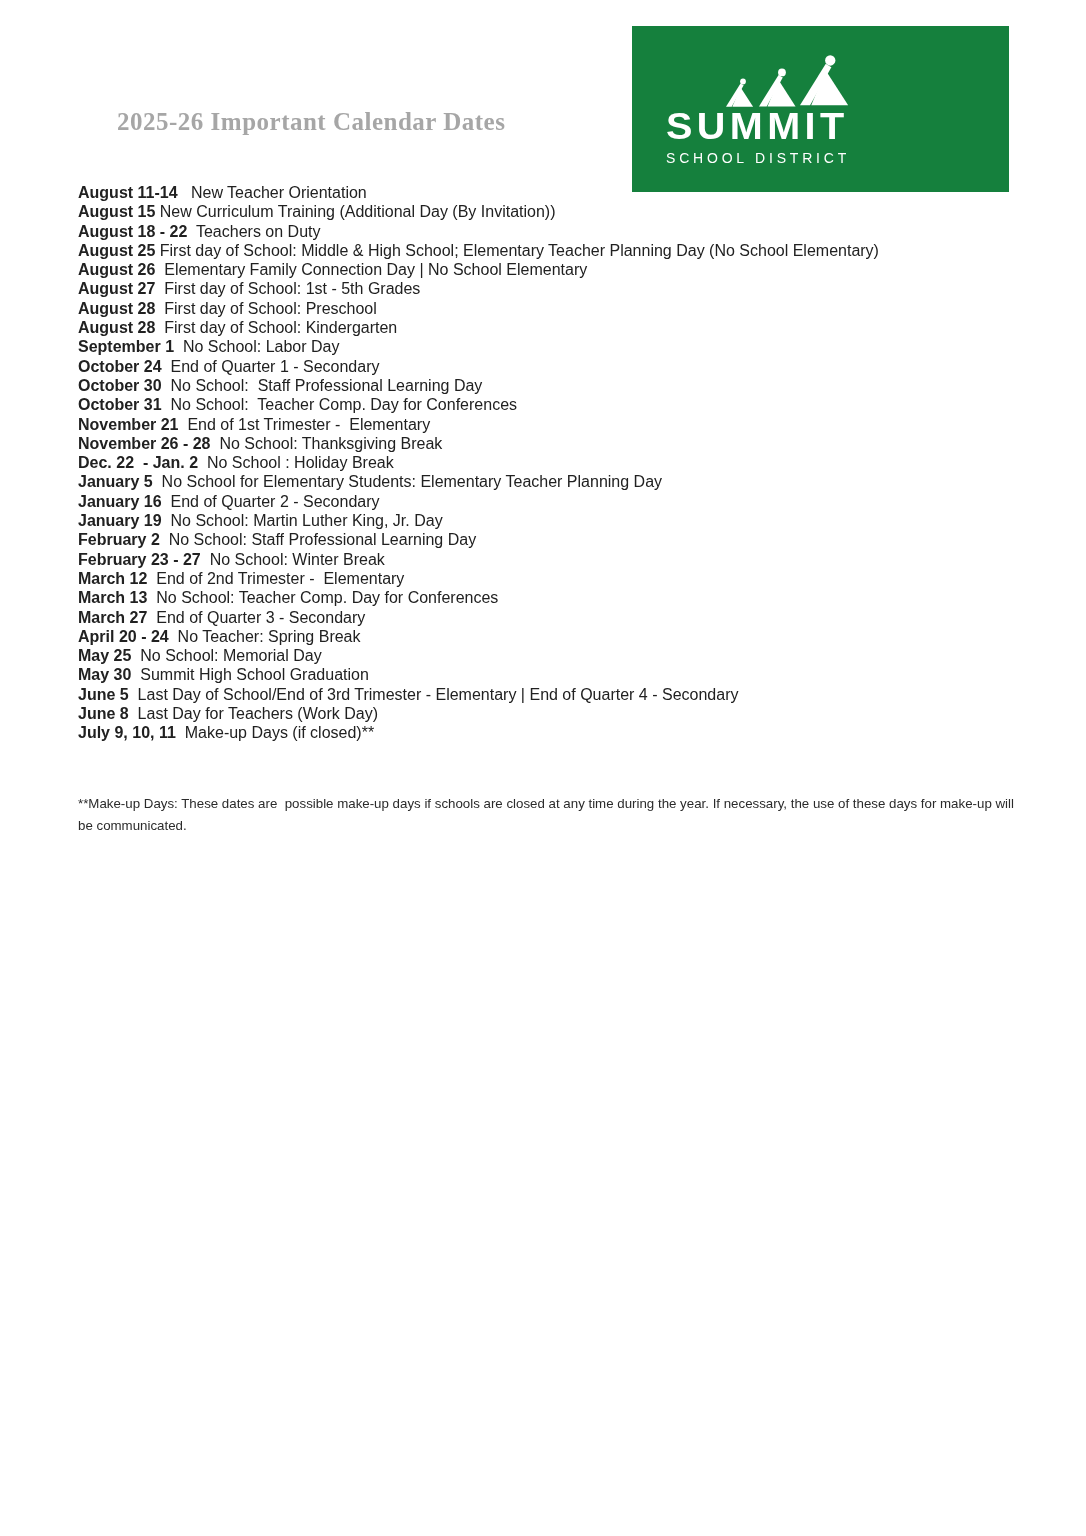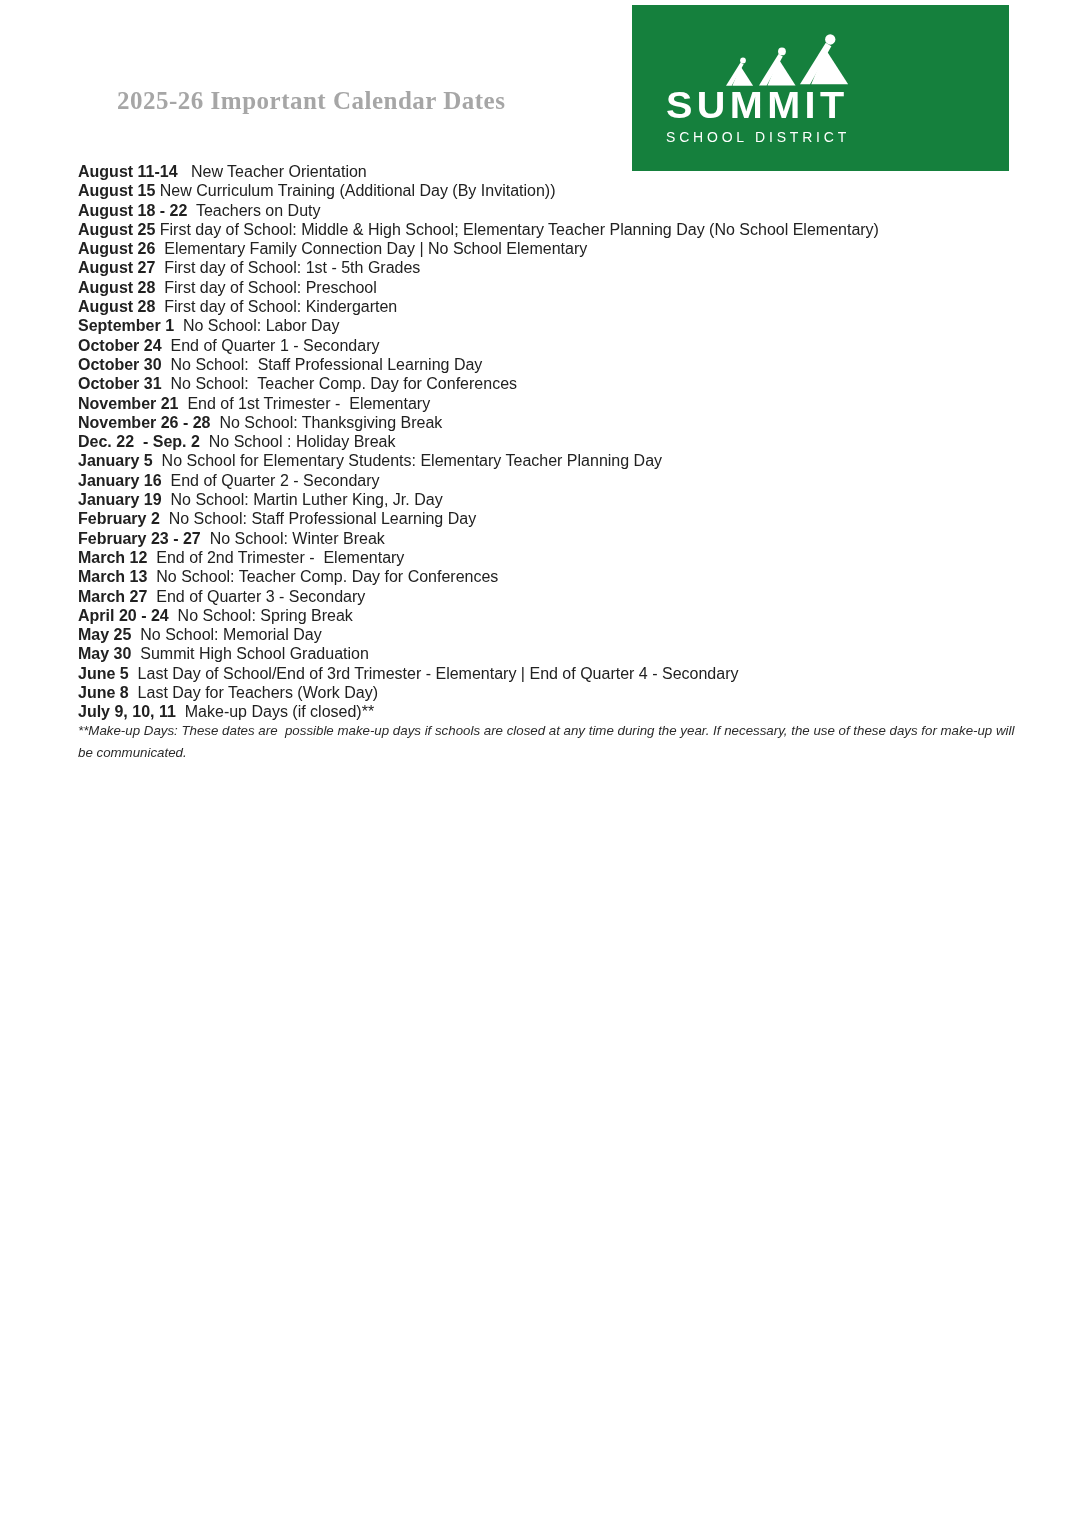--- a/index.html
+++ b/index.html
@@ -4,20 +4,21 @@
 <style>
   * { margin: 0; padding: 0; box-sizing: border-box; }
   html, body { background: #ffffff; }
   .page {
     position: relative;
     width: 1086px;
     height: 1130px;
     background: #ffffff;
     font-family: "Liberation Sans", "DejaVu Sans", sans-serif;
     overflow: hidden;
+    margin-top: 21px;
   }
 
   
   .title {
     position: absolute;
     left: 117px;
     top: 86px;
     font-family: "Liberation Serif", "DejaVu Serif", serif;
     font-weight: 700;
     font-size: 25px;
@@ -83,24 +84,23 @@
     line-height: 19.3px;
     white-space: pre-wrap;
   }
   .row .date { font-weight: 700; }
   .row .desc { font-weight: 400; }
 
   
   .footnote {
     position: absolute;
     left: 78px;
-    top: 720px;
+    top: 772px;
     width: 940px;
     font-size: 13.3px;
-    font-style: italic;
     line-height: 22px;
     color: #2b2b2b;
     white-space: pre-wrap;
   }
 </style>
 </head>
 <body>
 
 <div class="page">
 
@@ -149,39 +149,39 @@
       <div class="row"><strong class="date">October 24</strong><span class="desc">  End of Quarter 1 - Secondary</span></div>
 
       <div class="row"><strong class="date">October 30</strong><span class="desc">  No School:  Staff Professional Learning Day</span></div>
 
       <div class="row"><strong class="date">October 31</strong><span class="desc">  No School:  Teacher Comp. Day for Conferences</span></div>
 
       <div class="row"><strong class="date">November 21</strong><span class="desc">  End of 1st Trimester -  Elementary</span></div>
 
       <div class="row"><strong class="date">November 26 - 28</strong><span class="desc">  No School: Thanksgiving Break</span></div>
 
-      <div class="row"><strong class="date">Dec. 22  - Sep. 2</strong><span class="desc">  No School : Holiday Break</span></div>
+      <div class="row"><strong class="date">Dec. 22  - Jan. 2</strong><span class="desc">  No School : Holiday Break</span></div>
 
       <div class="row"><strong class="date">January 5</strong><span class="desc">  No School for Elementary Students: Elementary Teacher Planning Day</span></div>
 
       <div class="row"><strong class="date">January 16</strong><span class="desc">  End of Quarter 2 - Secondary</span></div>
 
       <div class="row"><strong class="date">January 19</strong><span class="desc">  No School: Martin Luther King, Jr. Day</span></div>
 
       <div class="row"><strong class="date">February 2</strong><span class="desc">  No School: Staff Professional Learning Day</span></div>
 
       <div class="row"><strong class="date">February 23 - 27</strong><span class="desc">  No School: Winter Break</span></div>
 
       <div class="row"><strong class="date">March 12</strong><span class="desc">  End of 2nd Trimester -  Elementary</span></div>
 
       <div class="row"><strong class="date">March 13</strong><span class="desc">  No School: Teacher Comp. Day for Conferences</span></div>
 
       <div class="row"><strong class="date">March 27</strong><span class="desc">  End of Quarter 3 - Secondary</span></div>
 
-      <div class="row"><strong class="date">April 20 - 24</strong><span class="desc">  No School: Spring Break</span></div>
+      <div class="row"><strong class="date">April 20 - 24</strong><span class="desc">  No Teacher: Spring Break</span></div>
 
       <div class="row"><strong class="date">May 25</strong><span class="desc">  No School: Memorial Day</span></div>
 
       <div class="row"><strong class="date">May 30</strong><span class="desc">  Summit High School Graduation</span></div>
 
       <div class="row"><strong class="date">June 5</strong><span class="desc">  Last Day of School/End of 3rd Trimester - Elementary | End of Quarter 4 - Secondary</span></div>
 
       <div class="row"><strong class="date">June 8</strong><span class="desc">  Last Day for Teachers (Work Day)</span></div>
 
       <div class="row"><strong class="date">July 9, 10, 11</strong><span class="desc">  Make-up Days (if closed)**</span></div>

